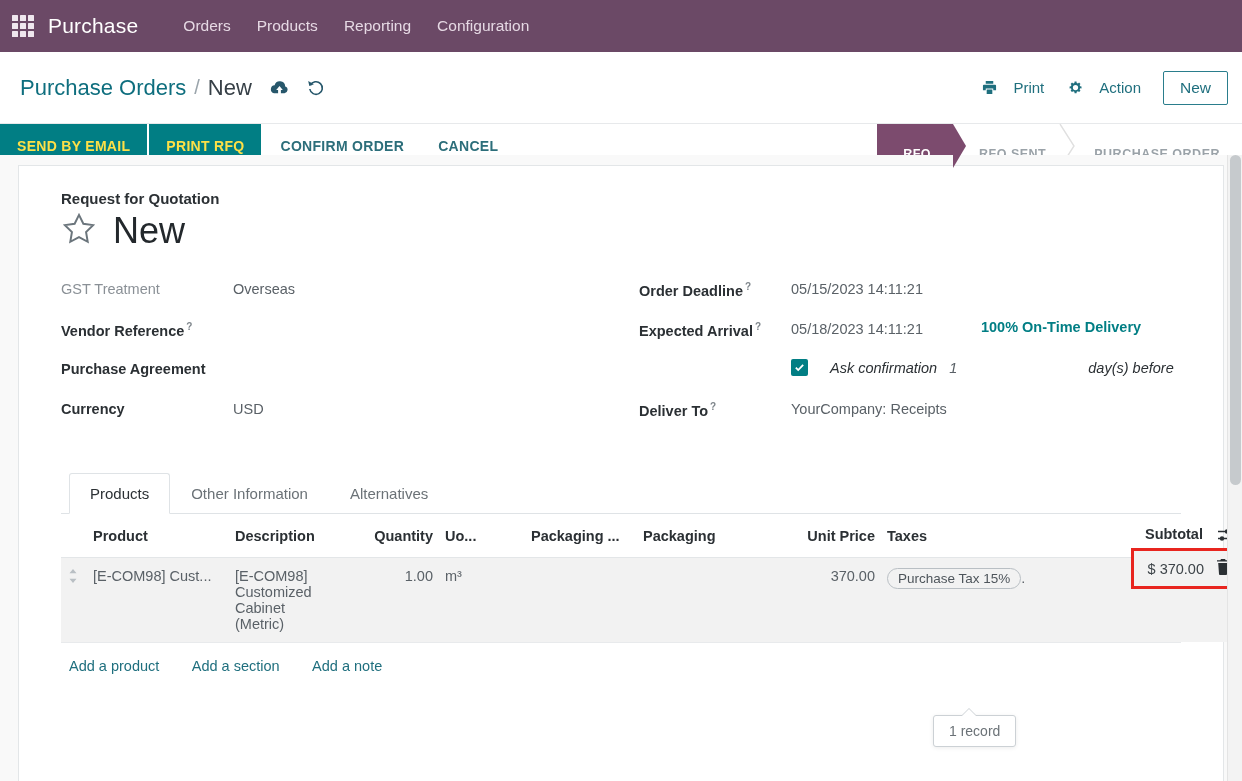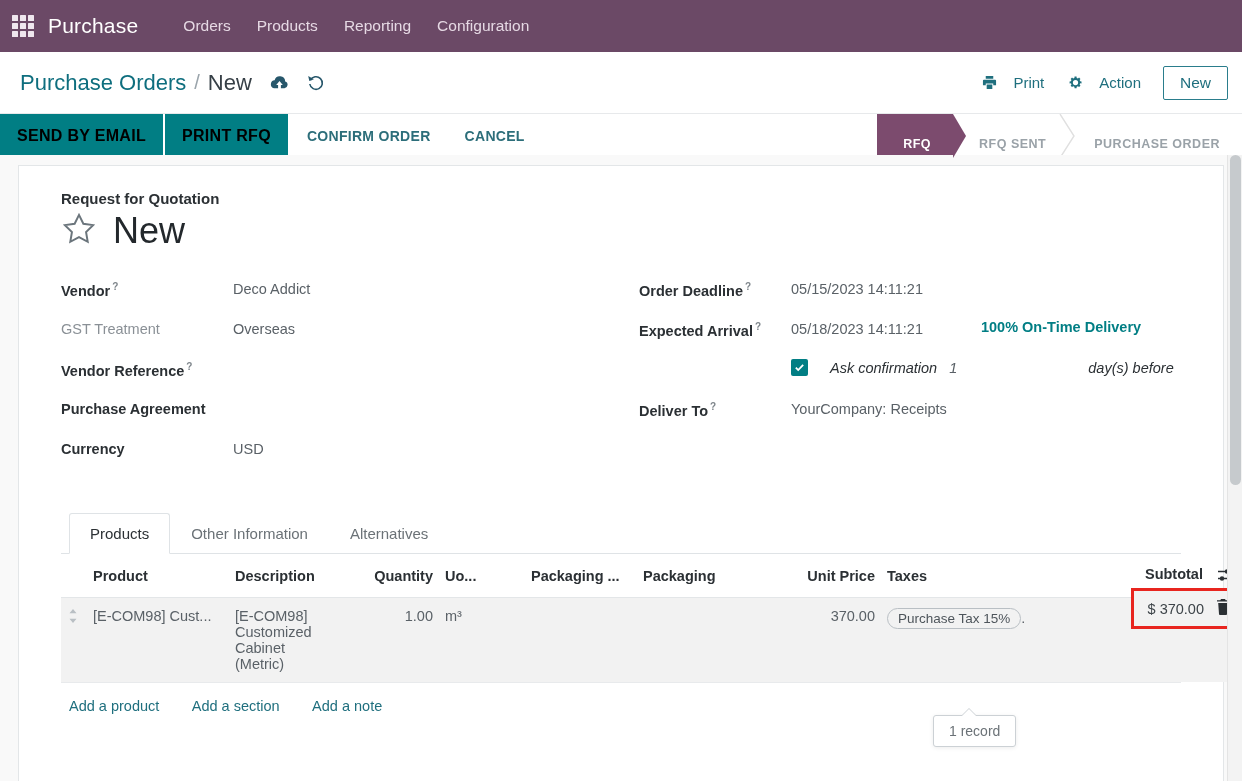--- a/index.html
+++ b/index.html
@@ -26,21 +26,21 @@
     color: #ffffff; font-size: 21px; font-weight: 400;
     letter-spacing: .2px; margin-right: 32px; cursor: pointer;
   }
   .nav-item {
     color: #e6d9e4; font-size: 15.5px; padding: 6px 13px;
     cursor: pointer; white-space: nowrap;
   }
 
   
   .cp-top {
-    height: 62px; background: #fff; display: flex;
+    height: 72px; background: #fff; display: flex;
     align-items: center; padding: 0 14px 0 20px;
     border-bottom: 1px solid #e7e9eb;
   }
   .crumb {
     font-size: 22px; color: #0c5460; font-weight: 400; cursor: pointer;
   }
   .crumb.link { color: #0e6e7e; }
   .crumb-sep { font-size: 20px; color: #9aa4ab; margin: 0 8px; }
   .crumb.current { color: #374047; }
   .cp-icon {
@@ -60,21 +60,21 @@
     cursor: pointer; border-radius: 2px;
   }
 
   
   .statusbar {
     height: 44px; background: #fff; display: flex; align-items: stretch;
     border-bottom: 1px solid #dfe3e6; position: relative;
   }
   .sb-left { display: flex; align-items: stretch; }
   .sb-primary {
-    background: #017E84; color: #000000; font-size: 16px; font-weight: 700;
+    background: #017E84; color: #fde047; font-size: 14px; font-weight: 700;
     letter-spacing: .3px; display: flex; align-items: center;
     padding: 0 17px; cursor: pointer; border-right: 2px solid #fff;
   }
   .sb-secondary {
     color: #2c6e7a; font-size: 14px; font-weight: 700; letter-spacing: .3px;
     display: flex; align-items: center; padding: 0 17px; cursor: pointer;
   }
   .sb-spacer { flex: 1; }
 
   .pipeline { display: flex; align-items: stretch; }
@@ -329,26 +329,20 @@
             <path fill="none" stroke="#6b757c" stroke-width="1.3" d="M12 2.6l2.9 5.9 6.5.9-4.7 4.6 1.1 6.5-5.8-3.1-5.8 3.1 1.1-6.5L2.6 9.4l6.5-.9z"></path>
           </svg>
         </span>
         <span class="rec-title">New</span>
       </div>
 
       <div class="form-grid">
 
         <div class="col-left">
 
-          <div class="fr">
-            <div class="flabel">
-              <span>Vendor</span><span class="q">?</span>
-            </div>
-            <div class="fval">Deco Addict</div>
-          </div>
 
           <div class="fr">
             <div class="flabel muted">GST Treatment</div>
             <div class="fval">Overseas</div>
           </div>
 
           <div class="fr">
             <div class="flabel">
               <span>Vendor Reference</span><span class="q">?</span>
             </div>

